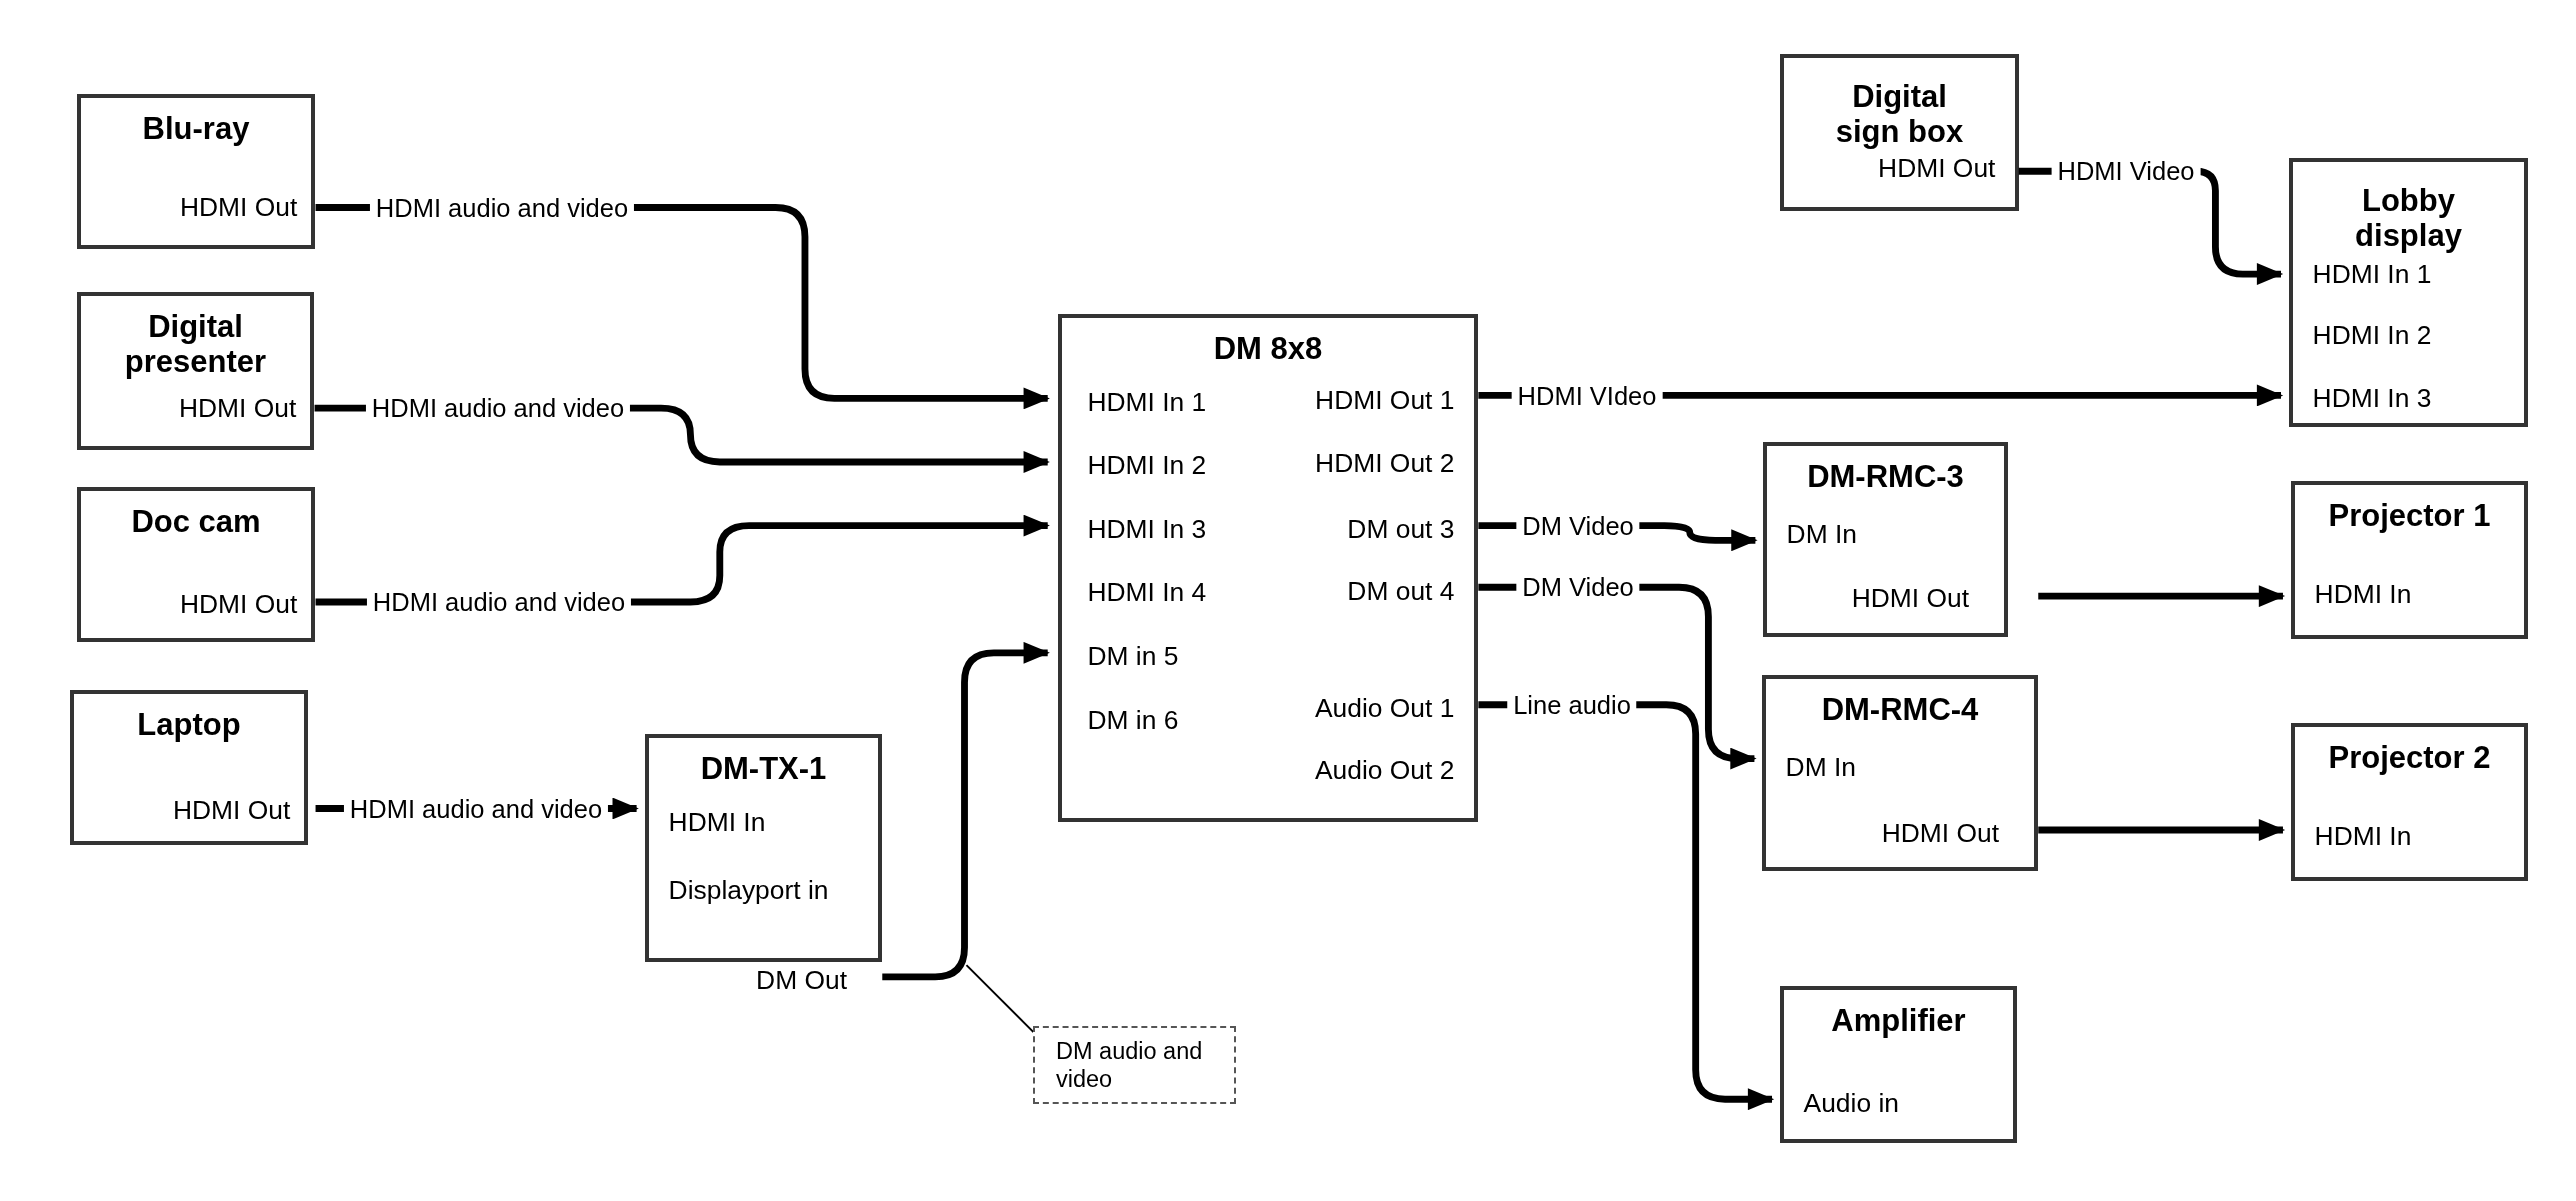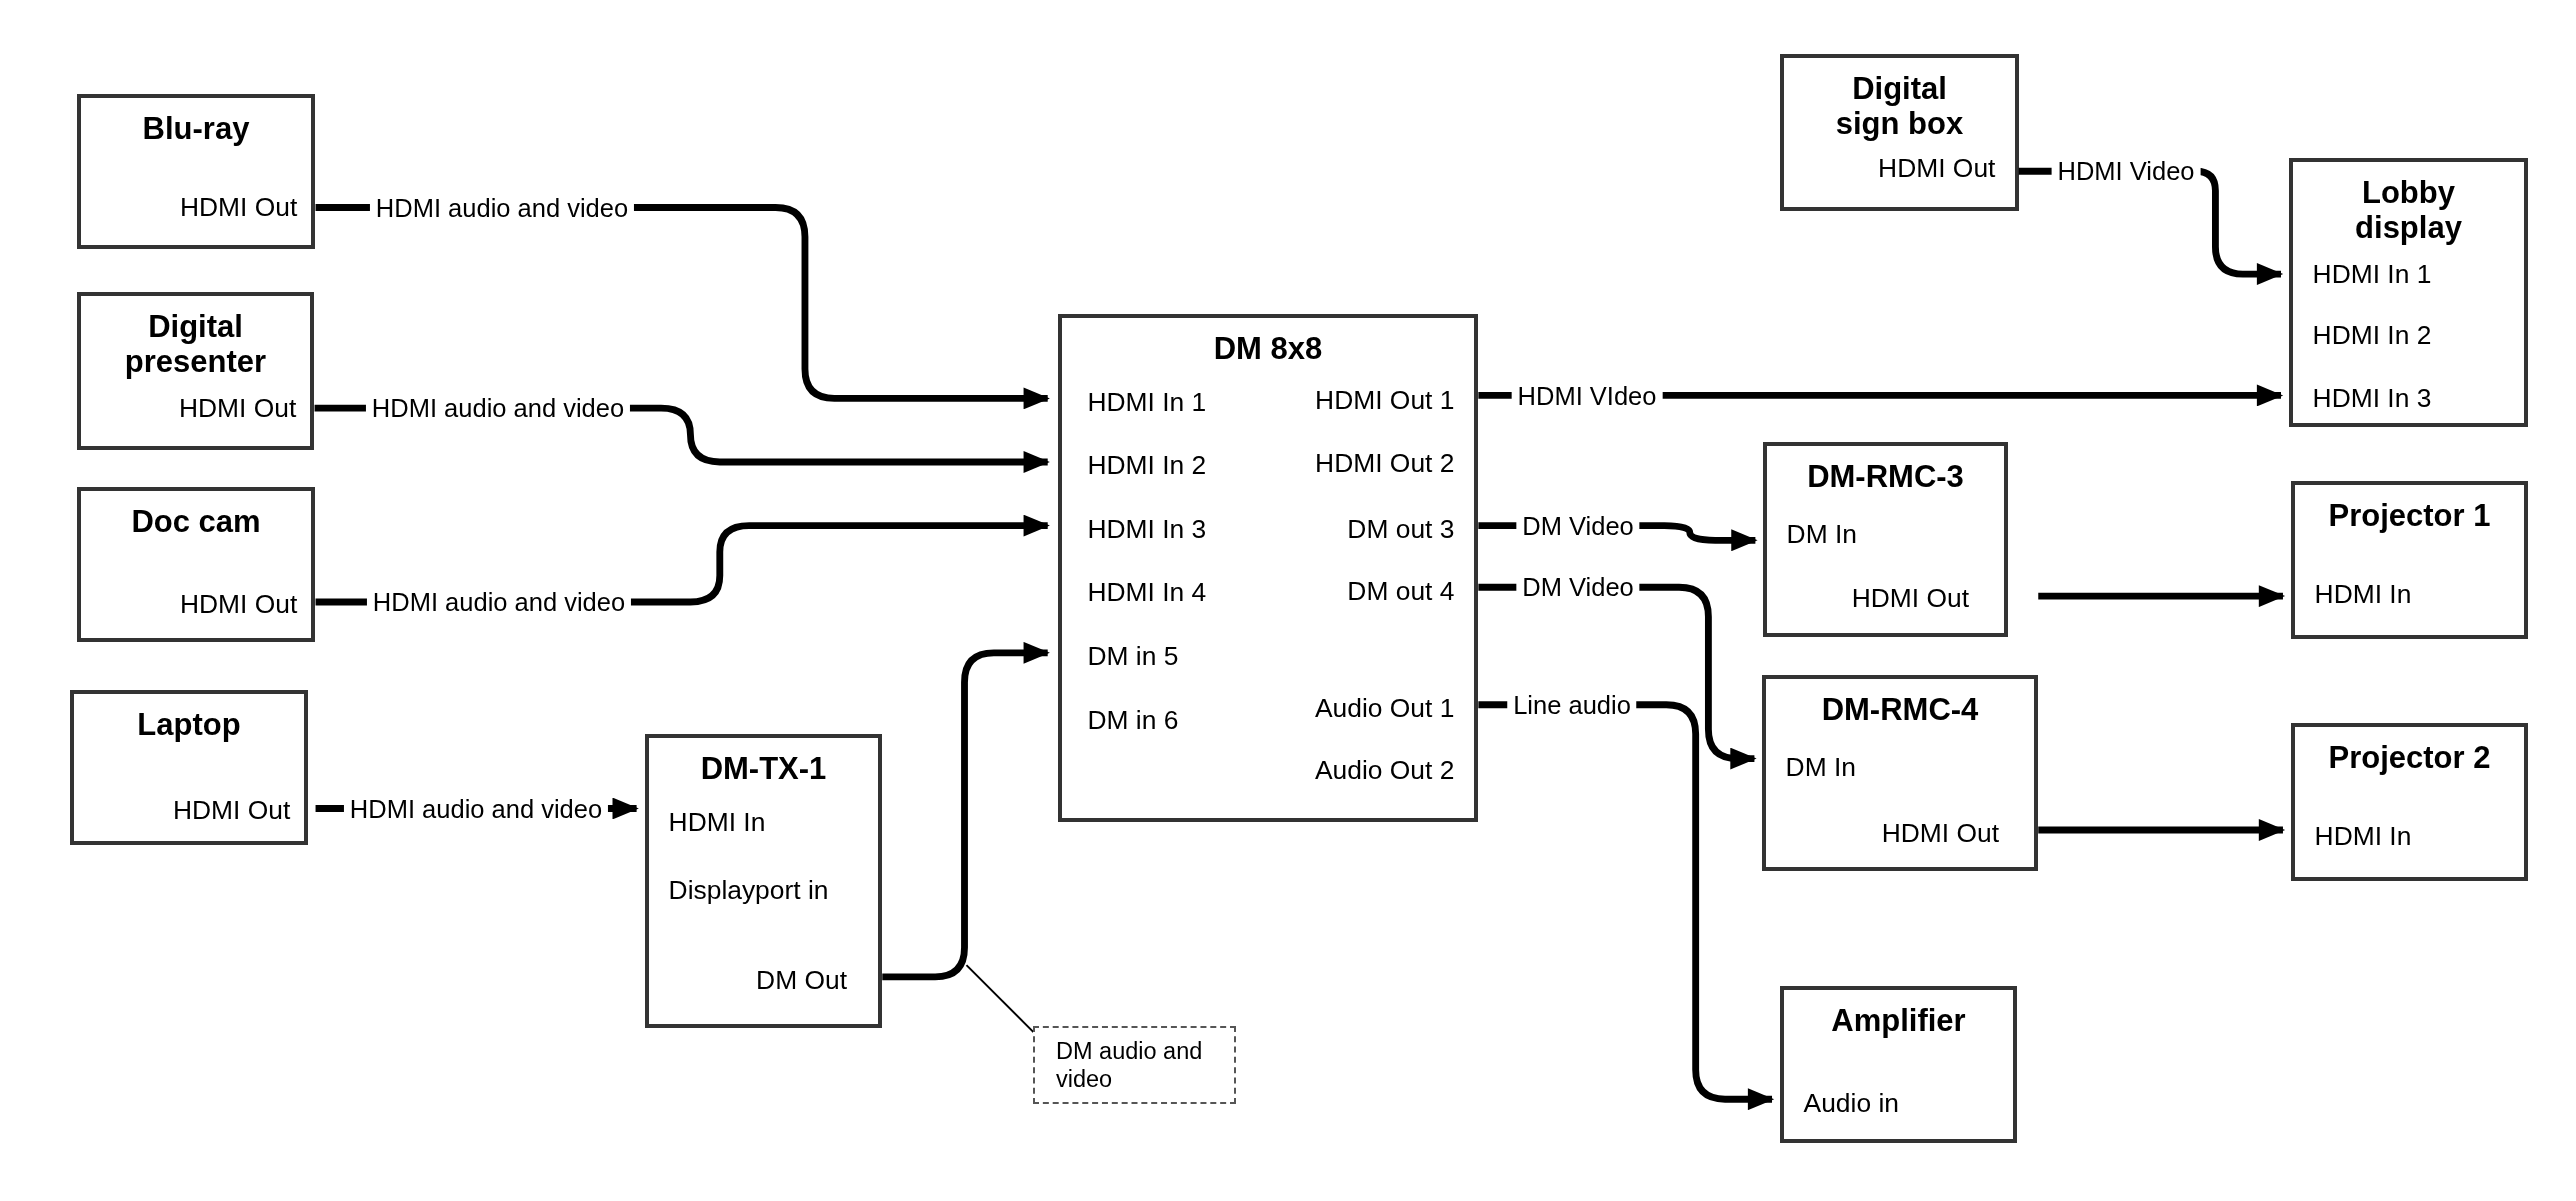--- a/index.html
+++ b/index.html
@@ -2,21 +2,21 @@
 <html><head>
 <meta charset="utf-8">
 <style>
   html,body{margin:0;padding:0;background:#ffffff;}
   body{width:2576px;height:1201px;position:relative;overflow:hidden;
        font-family:"Liberation Sans","DejaVu Sans",sans-serif;color:#000;}
   .canvas{position:absolute;left:0;top:0;width:2576px;height:1201px;background:#fff;}
   .node{position:absolute;background:#fff;border:4.9px solid #333;box-sizing:border-box;z-index:1;}
   .title{display:block;text-align:center;font-weight:bold;font-size:31px;line-height:35px;
          padding:12.7px 7.8px 0 7.8px;white-space:normal;}
-  .title.narrow{width:157px;margin:0 auto;padding-left:0;padding-right:0;}
+  .title.narrow{width:157px;margin:8px auto;padding-left:0;padding-right:0;}
   .port{position:absolute;font-size:26.4px;line-height:31px;white-space:nowrap;}
   .pr{text-align:center;}
   svg.wires{position:absolute;left:0;top:0;z-index:2;pointer-events:none;}
   .clabel{position:absolute;transform:translate(-50%,-50%);background:#fff;padding:0 5.9px;
           font-size:25.5px;line-height:29px;white-space:nowrap;z-index:3;}
   .callout{position:absolute;left:1033px;top:1026px;width:203px;height:78px;
            border:2px dashed #555;box-sizing:border-box;z-index:3;background:#fff;
            display:flex;align-items:center;justify-content:center;}
   .callout-text{font-size:23.5px;line-height:28px;text-align:left;width:157px;}
 </style>
@@ -66,21 +66,21 @@
   <div class="node" style="left:77px;top:487px;width:238px;height:155px">
     <span class="title">Doc cam</span>
     <span class="port pr" style="top:98px;right:13.7px">HDMI Out</span>
   </div>
 
   <div class="node" style="left:70px;top:690px;width:238px;height:155px">
     <span class="title">Laptop</span>
     <span class="port pr" style="top:101px;right:13.7px">HDMI Out</span>
   </div>
 
-  <div class="node" style="left:645px;top:734px;width:237px;height:294px">
+  <div class="node" style="left:645px;top:734px;width:237px;height:228px">
     <span class="title">DM-TX-1</span>
     <span class="port" style="top:69px;left:19.6px">HDMI In</span>
     <span class="port" style="top:137px;left:19.6px">Displayport in</span>
     <span class="port pr" style="top:227px;right:31px">DM Out</span>
   </div>
 
   <div class="node" style="left:1058px;top:314px;width:420px;height:508px">
     <span class="title">DM 8x8</span>
     <span class="port" style="top:69px;left:25.5px">HDMI In 1</span>
     <span class="port" style="top:132px;left:25.5px">HDMI In 2</span>

